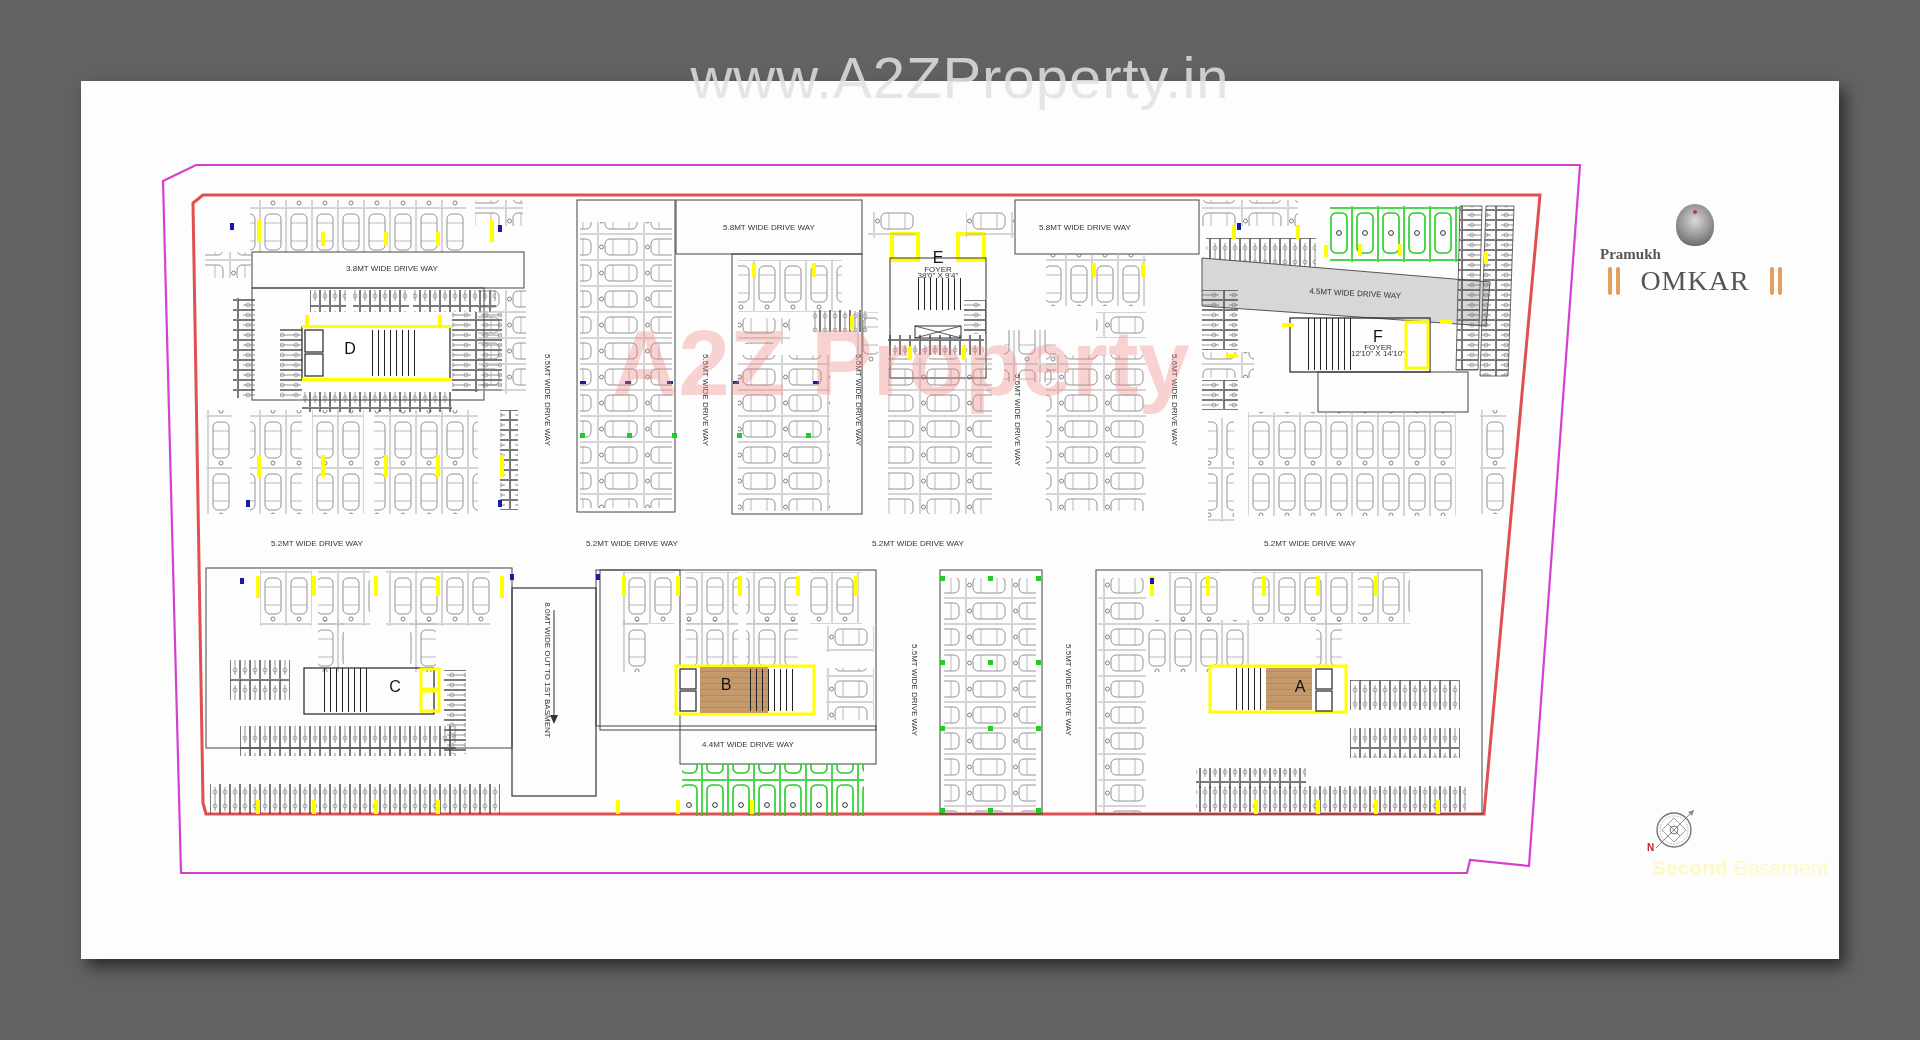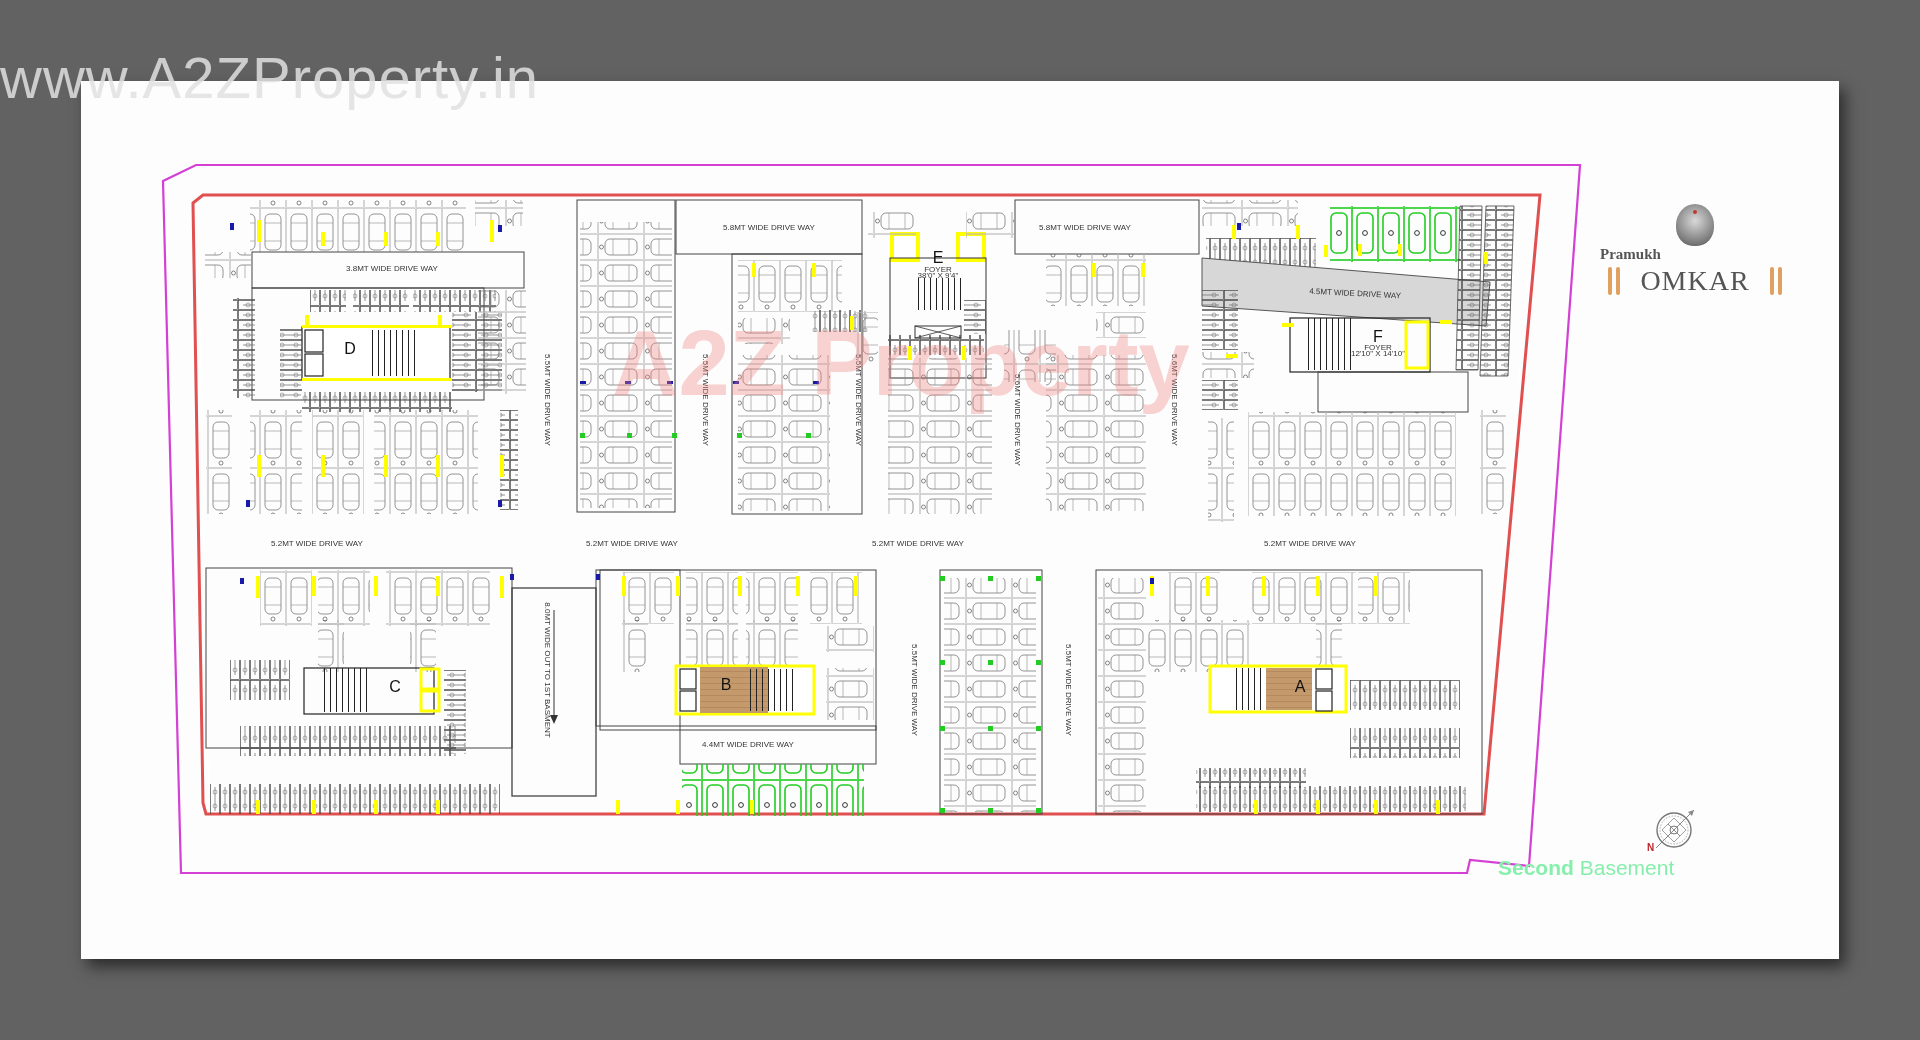--- a/index.html
+++ b/index.html
@@ -1,32 +1,32 @@
 <!DOCTYPE html>
 <html><head>
 <meta charset="utf-8">
 <style>
   html, body { margin:0; padding:0; }
   body { width:1920px; height:1040px; background:#626262; position:relative; overflow:hidden; font-family:"Liberation Sans", sans-serif; }
   .panel { position:absolute; left:81px; top:81px; width:1758px; height:878px; background:#fdfdfd; box-shadow: 6px 8px 14px rgba(0,0,0,0.55); }
-  .watermark { position:absolute; left:0; top:44px; width:1920px; font-size:58px; color:rgba(225,225,225,0.85); letter-spacing:1px; z-index:5; font-family:"Liberation Sans", sans-serif; }
+  .watermark { position:absolute; left:0; top:44px; width:1920px; text-align:center; font-size:58px; color:rgba(225,225,225,0.85); letter-spacing:1px; z-index:5; font-family:"Liberation Sans", sans-serif; }
   svg.plan { position:absolute; left:0; top:0; }
   .lbl { font-family:"Liberation Sans", sans-serif; font-size:8px; fill:#333; }
   .big { font-family:"Liberation Sans", sans-serif; font-size:16px; fill:#111; }
   .logo { position:absolute; left:1600px; top:204px; width:190px; text-align:left; }
   .face { width:38px; height:42px; margin:0 auto; border-radius:50% 50% 45% 45%; background:radial-gradient(circle at 50% 40%, #d9d9d9, #7a7a7a 70%, #4a4a4a); position:relative; }
   .face:after { content:""; position:absolute; left:17px; top:6px; width:4px; height:4px; background:#c0392b; border-radius:50%; }
   .pramukh { font-family:"Liberation Serif", serif; font-weight:bold; font-size:15px; color:#555; margin-top:0px; }
   .omkar-row { display:flex; align-items:center; justify-content:center; gap:20px; margin-top:2px; }
   .bars { display:flex; gap:4px; }
   .bars span { display:block; width:4px; height:28px; background:#e0a060; border-radius:2px; }
   .omkar { font-family:"Liberation Serif", serif; font-size:28px; color:#555; letter-spacing:1px; }
   .compass { position:absolute; left:1652px; top:808px; width:44px; height:44px; }
   .north { position:absolute; left:1647px; top:842px; font-size:10px; font-weight:bold; color:#c0262e; }
-  .floor-title { position:absolute; left:1498px; top:856px; font-size:21px; color:#86efac; }
+  .floor-title { position:absolute; left:1652px; top:856px; font-size:21px; color:#fef9c3; }
   .floor-title b { font-weight:bold; }
 </style>
 </head>
 <body>
 
 <div class="panel"></div>
 
 <div class="watermark">www.A2ZProperty.in</div>
 
 <svg class="plan" width="1920" height="1040" viewBox="0 0 1920 1040">

